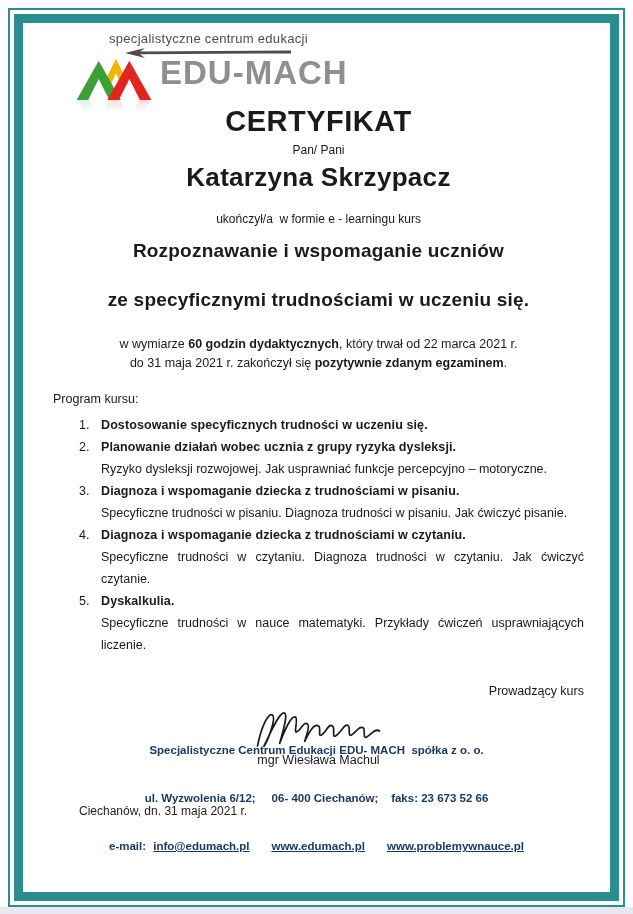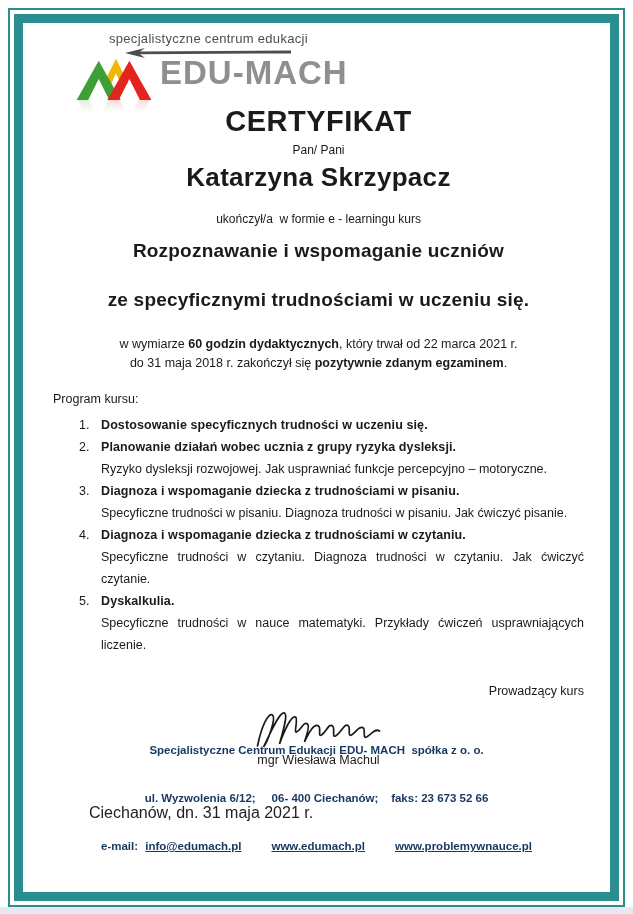--- a/index.html
+++ b/index.html
@@ -76,30 +76,30 @@
   .program-list{margin:7px 0 0 26px;}
   .pitem{position:relative;padding-left:22px;font-size:12.5px;line-height:22px;}
   .pnum{position:absolute;left:0;top:0;}
   .ptitle{font-weight:bold;letter-spacing:.1px;}
   .pbody{text-align:justify;white-space:pre-wrap;}
   
   .sig-caption{text-align:right;font-size:12.5px;margin-top:28px;line-height:15px;}
   .sig-svg{display:block;margin:3px auto 0;}
   .sig-name{text-align:center;font-size:12.5px;margin-top:1px;line-height:15px;}
   
-  .date-line{font-size:16px;margin-top:36px;margin-left:36px;color:#222;}
+  .date-line{font-size:12px;margin-top:36px;margin-left:26px;color:#222;}
   .footer{
     position:absolute;right:26px;bottom:6px;left:26px;
     text-align:center;color:#17375e;font-weight:bold;
     font-size:11.5px;line-height:16px;white-space:pre-wrap;
   }
   .footer a, .footer .flink{
     color:#17375e;text-decoration:underline;cursor:pointer;
   }
-  .flink{margin-left:30px;}
+  .flink{margin-left:22px;}
   .flink.first{margin-left:4px;}
   .email-label{font-weight:bold;}
 </style>
 </head>
 <body>
 
 <div class="frame">
   <div class="content">
 
     <div class="logo-block">
@@ -131,21 +131,21 @@
 
     <div class="cert-title">CERTYFIKAT</div>
     <div class="salutation">Pan/ Pani</div>
     <div class="recipient">Katarzyna Skrzypacz</div>
     <div class="completion">ukończył/a  w formie e - learningu kurs</div>
     <div class="course-line first">Rozpoznawanie i wspomaganie uczniów</div>
     <div class="course-line second">ze specyficznymi trudnościami w uczeniu się.</div>
 
     <div class="details">
       <div><span>w wymiarze </span><b>60 godzin dydaktycznych</b><span>, który trwał od 22 marca 2021 r.</span></div>
-      <div><span>do 31 maja 2018 r. zakończył się </span><b>pozytywnie zdanym egzaminem</b><span>.</span></div>
+      <div><span>do 31 maja 2021 r. zakończył się </span><b>pozytywnie zdanym egzaminem</b><span>.</span></div>
     </div>
 
     <div class="program-heading">Program kursu:</div>
     <div class="program-list">
       <div class="pitem">
         <span class="pnum">1.</span>
         <div class="ptitle">Dostosowanie specyficznych trudności w uczeniu się.</div>
       </div>
       <div class="pitem">
         <span class="pnum">2.</span>

